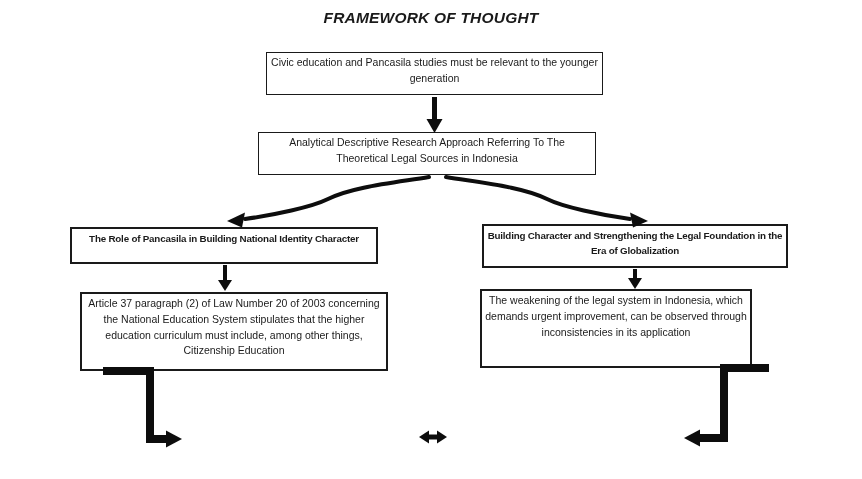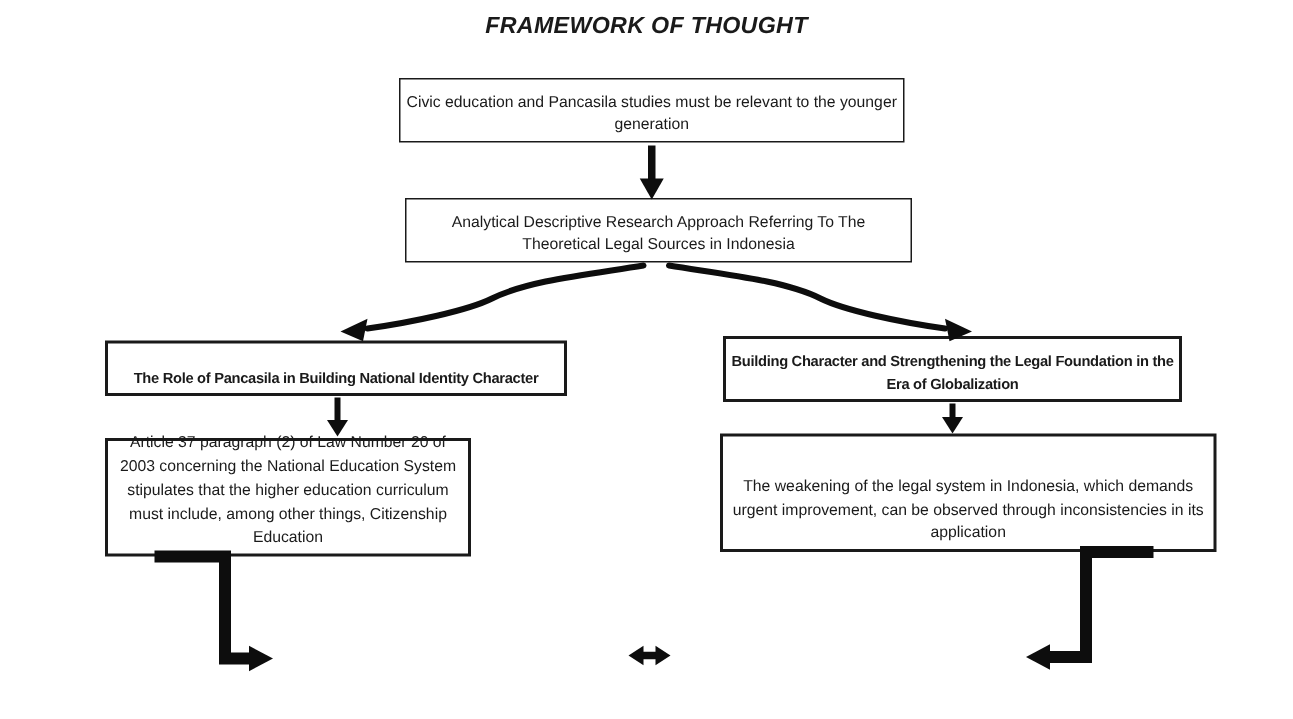--- a/index.html
+++ b/index.html
@@ -19,21 +19,21 @@
     font-weight: bold;
     font-style: italic;
     font-size: 15.5px;
     letter-spacing: 0.2px;
     color: var(--text, #1a1a1a);
   }
   .node {
     position: absolute;
     box-sizing: border-box;
     display: flex;
-    align-items: flex-end;
+    align-items: flex-start;
     justify-content: center;
     text-align: center;
     background: #ffffff;
     border: 2px solid var(--border, #1a1a1a);
     font-size: 10.5px;
     line-height: 1.5;
     padding: 2px 3px;
   }
   .node.thin { border-width: 1.5px; }
   .node.bold { font-weight: bold; font-size: 9.8px; letter-spacing: -0.2px; line-height: 1.55; }
@@ -50,37 +50,37 @@
 <body>
 
 <div class="canvas">
 
   <div class="title">FRAMEWORK OF THOUGHT</div>
 
   <div class="node thin" style="left:266px; top:52px;  width:337px; height:43px;">
     <span>Civic education and Pancasila studies must be relevant to the younger generation</span>
   </div>
 
-  <div class="node thin" style="left:270px; top:132px; width:338px; height:43px;">
+  <div class="node thin" style="left:258px; top:132px; width:338px; height:43px;">
     <span>Analytical Descriptive Research Approach Referring To The Theoretical Legal Sources in Indonesia</span>
   </div>
 
   <div class="node bold" style="left:482px; top:224px; width:306px; height:44px;">
     <span>Building Character and Strengthening the Legal Foundation in the Era of Globalization</span>
   </div>
 
   <div class="node bold" style="left:70px;  top:227px; width:308px; height:37px;">
     <span>The Role of Pancasila in Building National Identity Character</span>
   </div>
 
-  <div class="node" style="left:70px;  top:292px; width:244px; height:79px;">
+  <div class="node" style="left:80px;  top:292px; width:308px; height:79px;">
     <span>Article 37 paragraph (2) of Law Number 20 of 2003 concerning the National Education System stipulates that the higher education curriculum must include, among other things, Citizenship Education</span>
   </div>
 
-  <div class="node" style="left:480px; top:289px; width:331px; height:79px;">
+  <div class="node" style="left:480px; top:289px; width:272px; height:79px;">
     <span>The weakening of the legal system in Indonesia, which demands urgent improvement, can be observed through inconsistencies in its application</span>
   </div>
 
 
 
   <svg class="connectors" width="862" height="479" viewBox="0 0 862 479">
 
     <g>
       <line class="stroke" x1="434.5" y1="97" x2="434.5" y2="120" stroke-width="5"></line>
       <polygon class="fill" points="434.5,133 426.5,119 442.5,119"></polygon>

